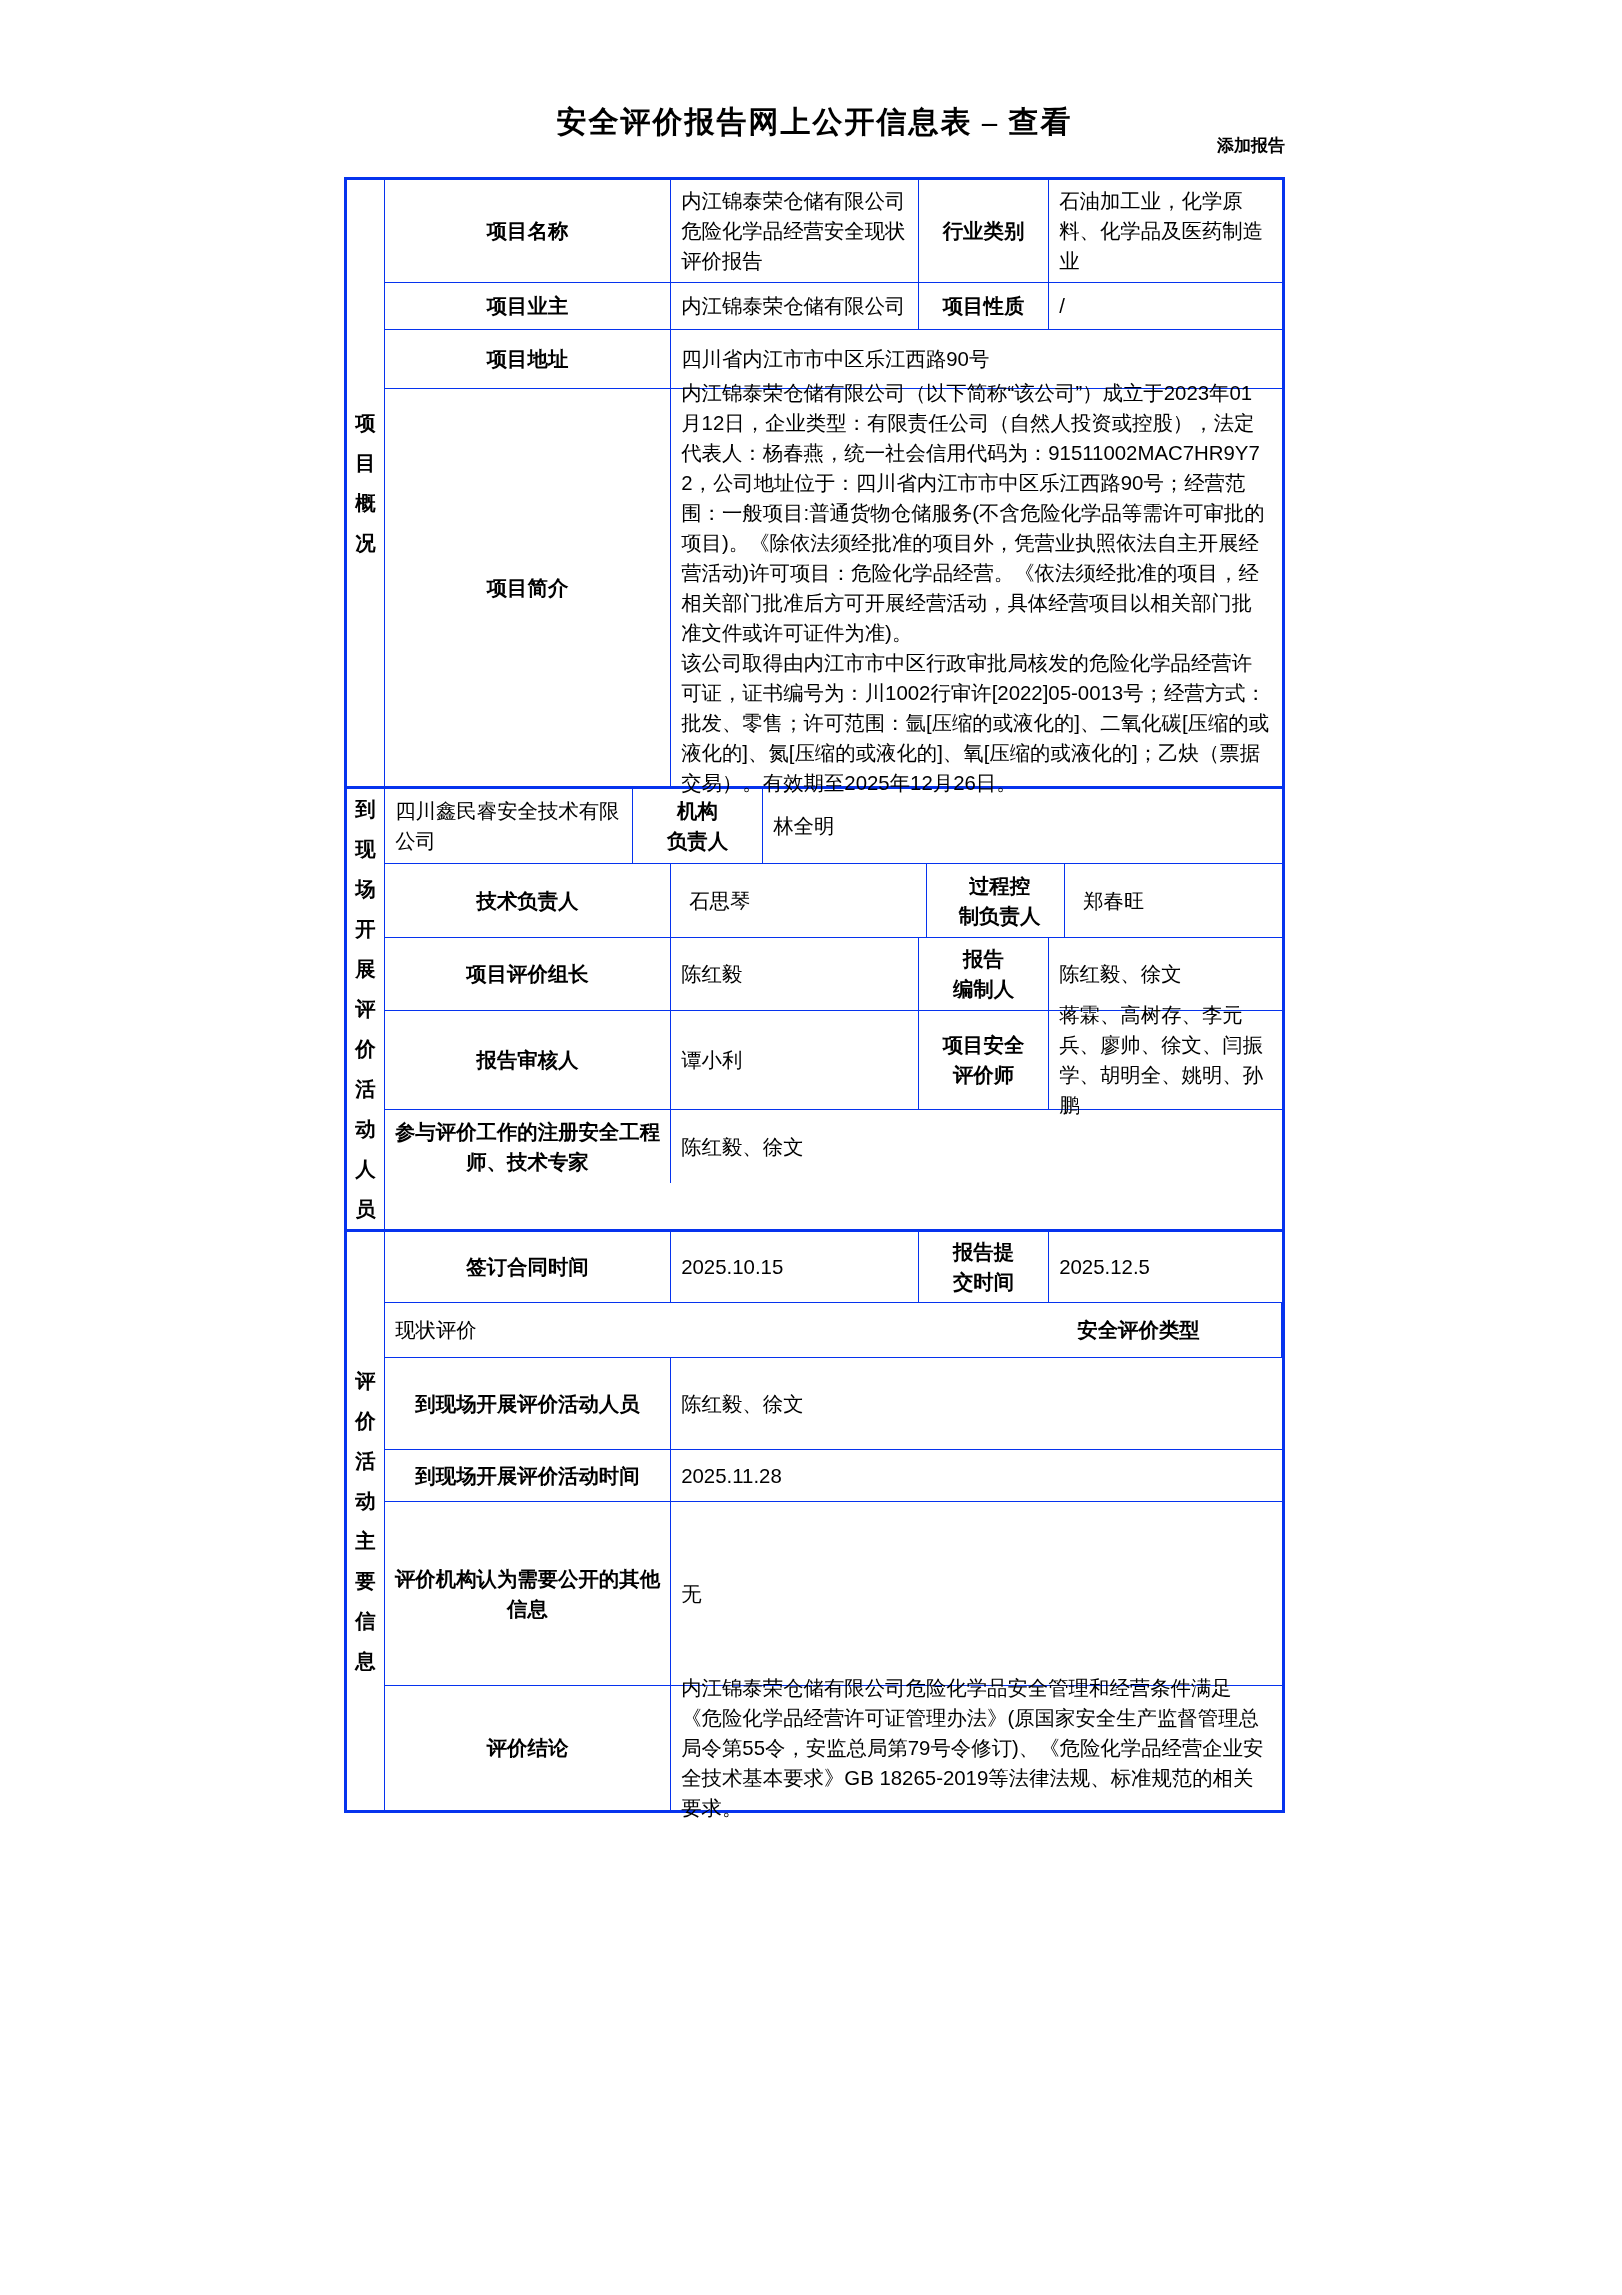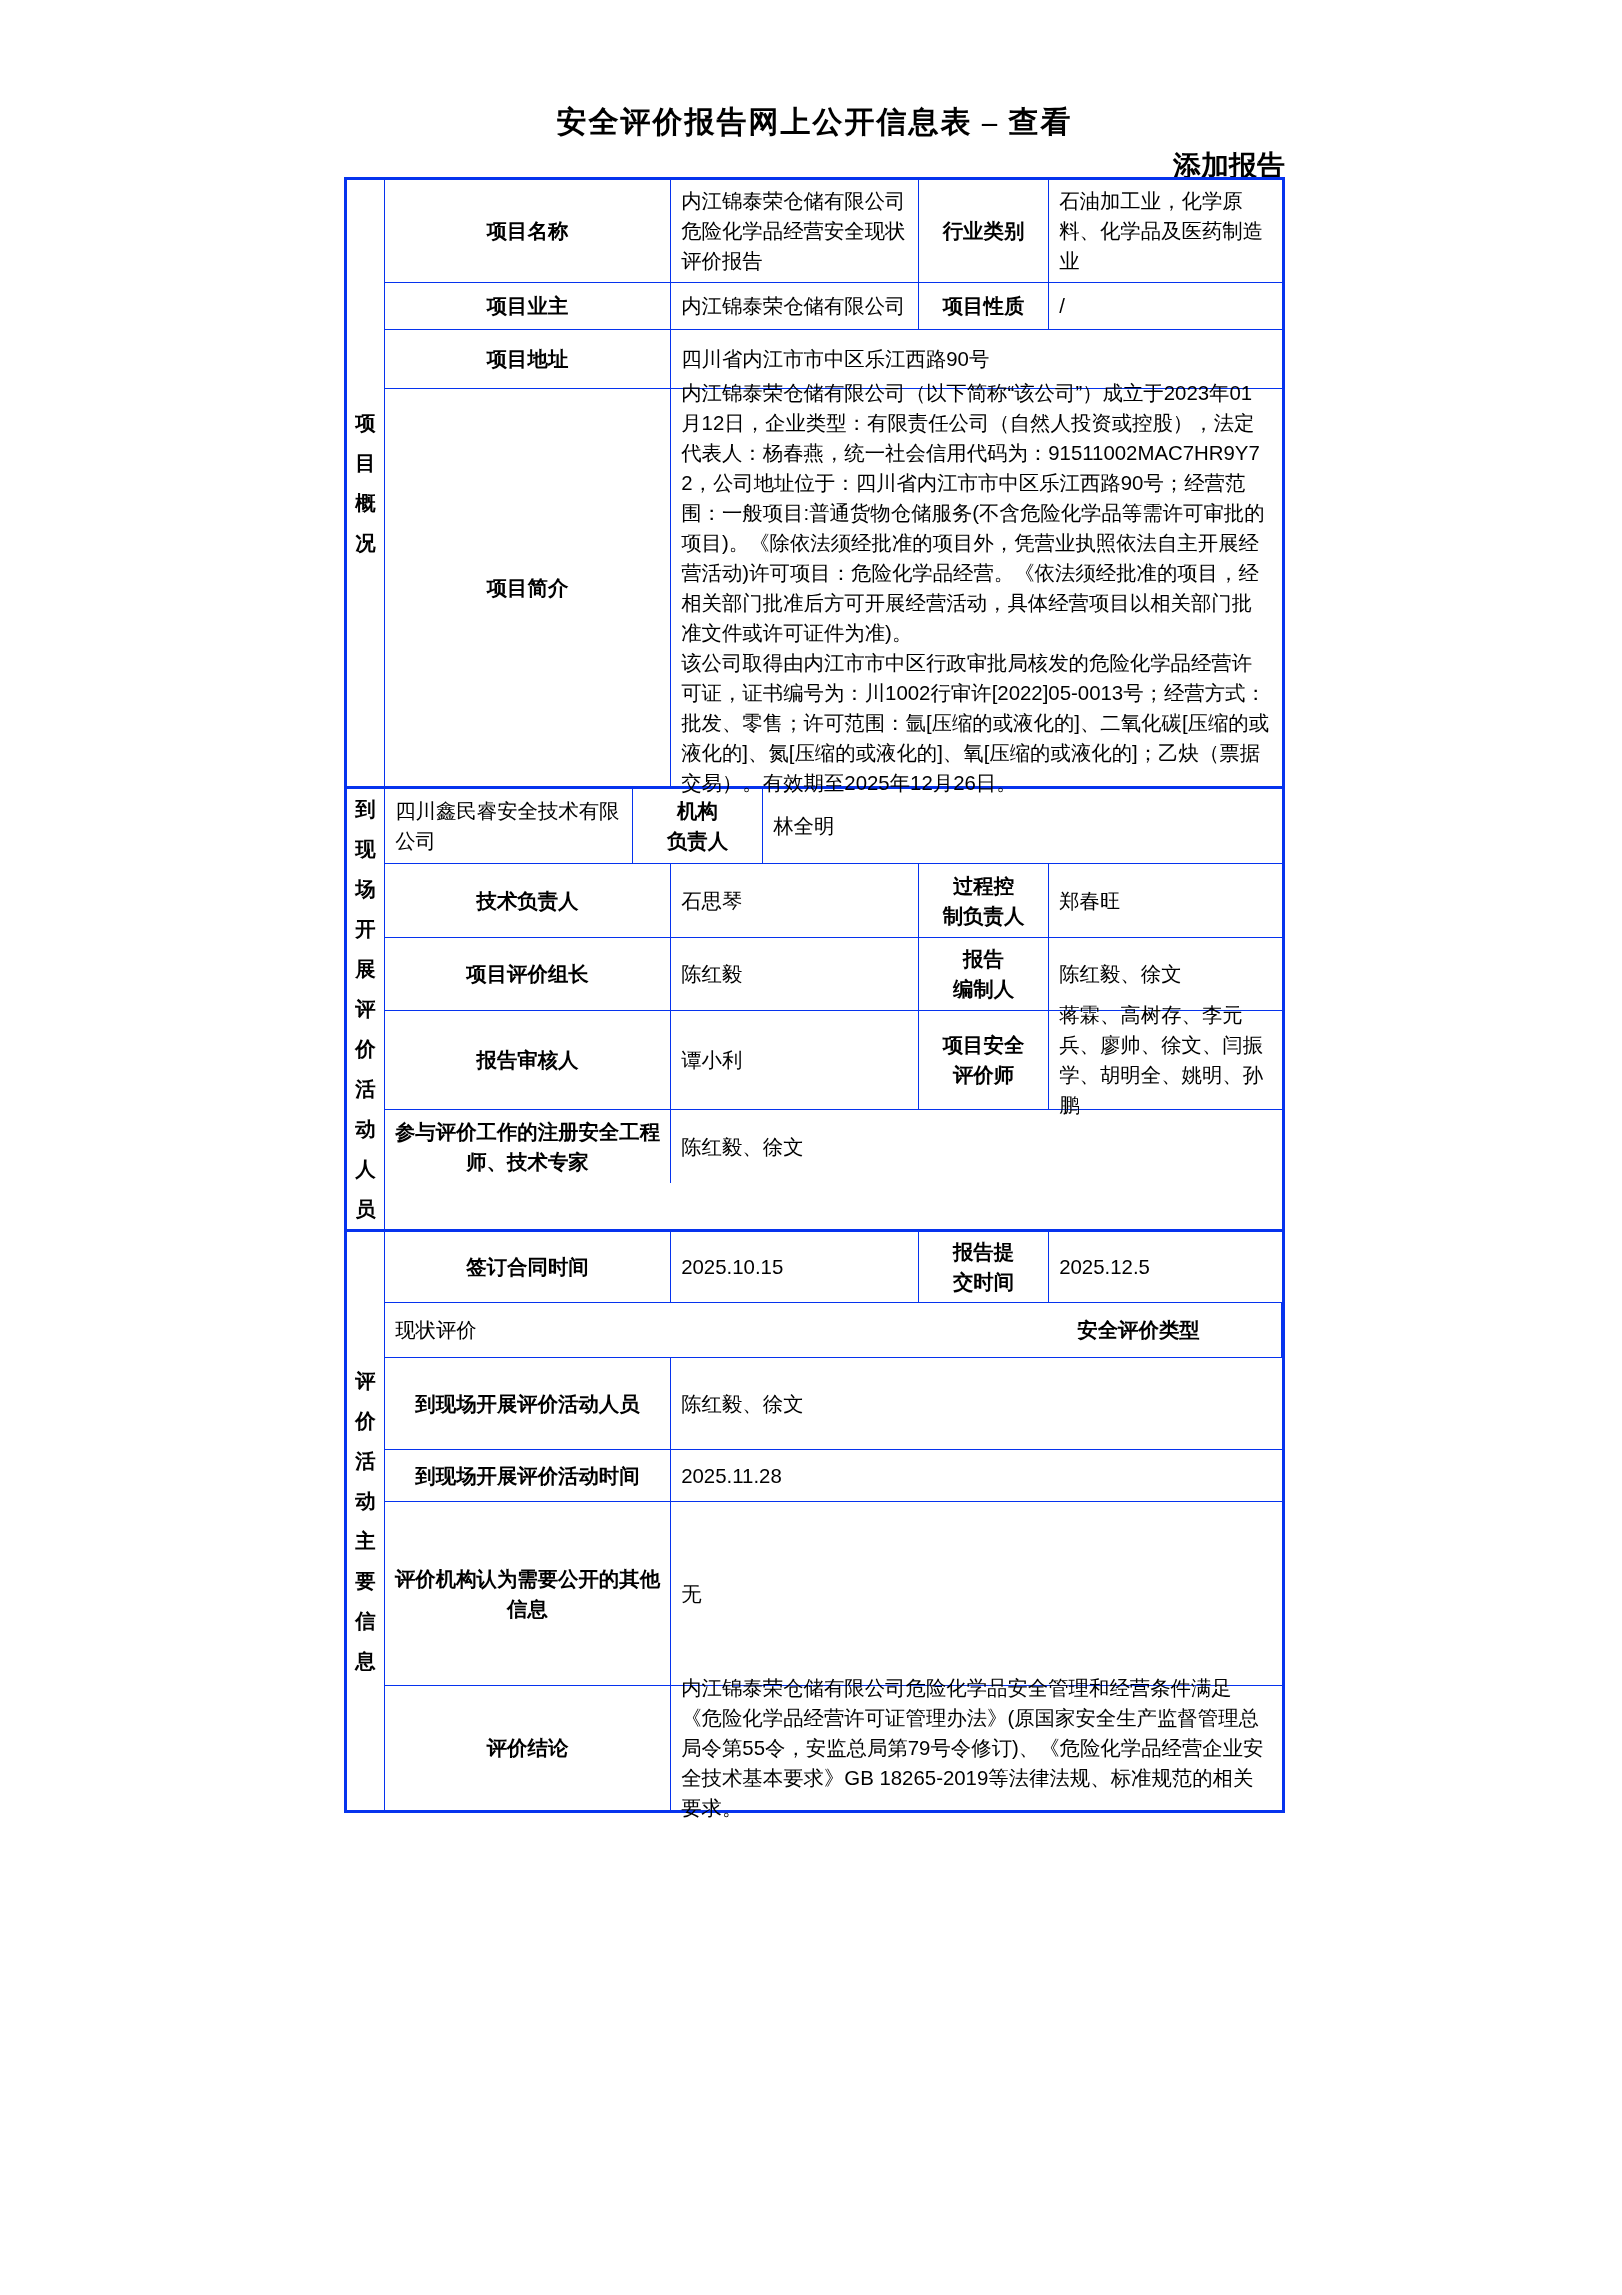--- a/index.html
+++ b/index.html
@@ -1,20 +1,20 @@
 <!DOCTYPE html>
 <html style="--bd: #0633ee;font-size:8.2px"><head>
 <meta charset="utf-8">
 <style>
   html,body{margin:0;padding:0;background:#ffffff;}
   body{width:1622px;height:2295px;position:relative;font-family:"Liberation Sans",sans-serif;color:#000;}
   .page-title{position:absolute;left:344px;top:102px;width:941px;text-align:center;
     font-family:"Liberation Serif",serif;font-weight:bold;font-size:30px;letter-spacing:2px;}
-  .add-report{position:absolute;left:344px;top:147px;width:941px;text-align:right;
-    font-size:28px;font-weight:bold;cursor:pointer;}
+  .add-report{position:absolute;left:344px;top:134px;width:941px;text-align:right;
+    font-size:17px;font-weight:bold;cursor:pointer;}
   .info-table{position:absolute;left:344px;top:177px;width:941px;
     border:3.1px solid var(--bd);box-sizing:border-box;background:#fff;}
   .section{display:flex;box-sizing:border-box;border-bottom:3.1px solid var(--bd);}
   .section:last-child{border-bottom:none;}
   .spine{width:38px;box-sizing:border-box;border-right:1.5px solid var(--bd);
     display:flex;align-items:center;justify-content:center;flex:none;}
   .spine-inner{width:21.5px;font-size:20.4px;font-weight:bold;line-height:40px;
     word-break:break-all;text-align:center;}
   .rows{flex:1;display:flex;flex-direction:column;min-width:0;}
   .row{display:flex;box-sizing:border-box;border-bottom:1.5px solid var(--bd);}
@@ -72,21 +72,21 @@
     <div class="spine">
       <div class="spine-inner">到现场开展评价活动人员</div>
     </div>
     <div class="rows">
       <div class="row" style="height:75px;">
         <div class="cell val c-val1">四川鑫民睿安全技术有限公司</div>
         <div class="cell lab c-lab2">机构
 负责人</div>
         <div class="cell val c-val2">林全明</div>
       </div>
-      <div class="row" style="height:74px;">
+      <div class="row" style="height:74px;gap:8px;">
         <div class="cell lab c-lab1">技术负责人</div>
         <div class="cell val c-val1">石思琴</div>
         <div class="cell lab c-lab2">过程控
 制负责人</div>
         <div class="cell val c-val2">郑春旺</div>
       </div>
       <div class="row" style="height:73px;">
         <div class="cell lab c-lab1">项目评价组长</div>
         <div class="cell val c-val1">陈红毅</div>
         <div class="cell lab c-lab2">报告

